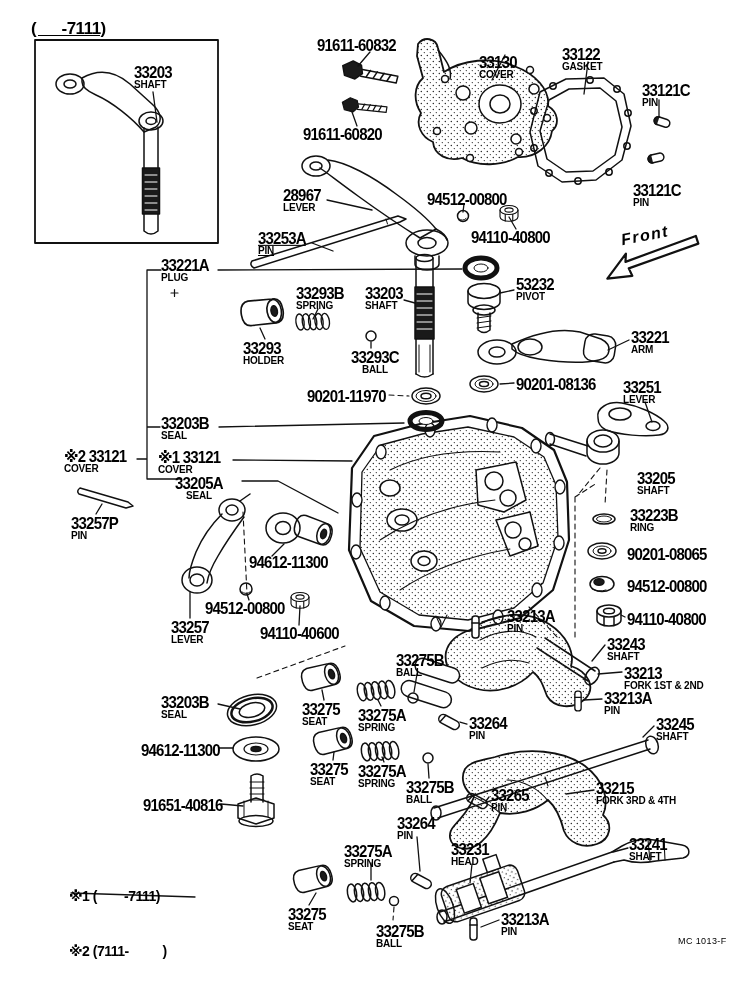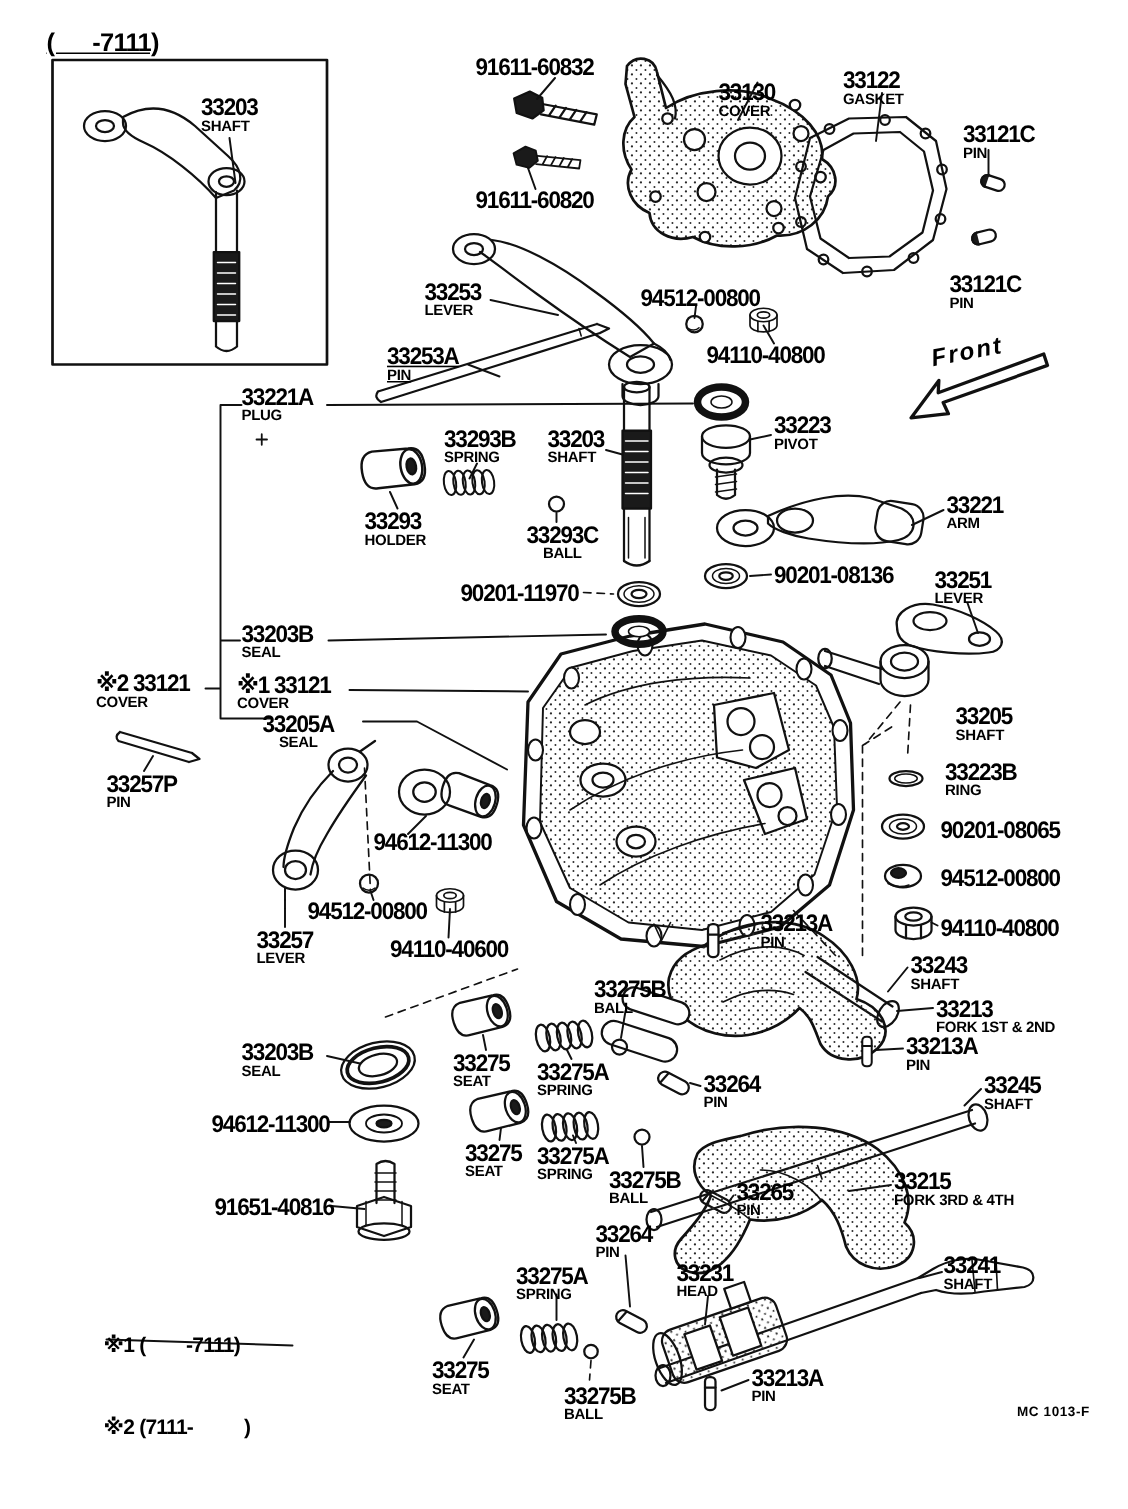--- a/index.html
+++ b/index.html
@@ -8,21 +8,21 @@
   #art{position:absolute;left:0;top:0;}
   #labels-layer{position:absolute;left:0;top:0;width:752px;height:1006px;}
   .plabel{position:absolute;line-height:1;white-space:nowrap;}
   .pnum{display:block;font-weight:bold;font-size:15px;letter-spacing:-0.8px;transform:scaleY(1.06);transform-origin:left top;}
   .pname{display:block;font-weight:bold;font-size:10px;letter-spacing:-0.2px;margin-top:1px;}
   .inset-note{position:absolute;left:31px;top:19px;font-weight:bold;font-size:17px;white-space:pre;letter-spacing:-0.5px;text-decoration:underline;}
   .front{position:absolute;left:596px;top:236px;transform:rotate(-11deg);transform-origin:left top;}
   .front-text{display:block;margin-left:24px;font-weight:bold;font-style:italic;font-size:16px;letter-spacing:1.5px;}
   .front-arrow{display:block;margin-top:-2px;}
   .footnotes{position:absolute;left:69px;top:851px;font-weight:bold;font-size:14px;white-space:pre;line-height:1.3;letter-spacing:-0.5px;}
-  .doc-code{position:absolute;left:678px;top:936px;font-weight:bold;font-size:9px;letter-spacing:0.4px;}
+  .doc-code{position:absolute;left:678px;top:936px;font-weight:normal;font-size:9px;letter-spacing:0.4px;}
 </style>
 </head>
 <body>
 
 <svg id="art" width="752" height="1006" viewBox="0 0 752 1006">
 <defs>
   <pattern id="stip" width="6" height="6" patternUnits="userSpaceOnUse">
     <circle cx="1.3" cy="1.6" r="0.75" fill="#2a2a2a"></circle>
         <circle cx="4.3" cy="4.6" r="0.65" fill="#2a2a2a"></circle>
   </pattern>
@@ -356,29 +356,29 @@
       <span class="pname">COVER</span>
     </div>
     <div class="plabel" style="left: 562px; top: 46px;">
       <span class="pnum">33122</span>
       <span class="pname">GASKET</span>
     </div>
     <div class="plabel" style="left: 642px; top: 82px;">
       <span class="pnum">33121C</span>
       <span class="pname">PIN</span>
     </div>
-    <div class="plabel" style="left: 317px; top: 126px;">
+    <div class="plabel" style="left: 303px; top: 126px;">
       <span class="pnum">91611-60820</span>
     </div>
     <div class="plabel" style="left: 633px; top: 182px;">
       <span class="pnum">33121C</span>
       <span class="pname">PIN</span>
     </div>
     <div class="plabel" style="left: 283px; top: 187px;">
-      <span class="pnum">33253</span>
+      <span class="pnum">28967</span>
       <span class="pname">LEVER</span>
     </div>
     <div class="plabel" style="left: 427px; top: 191px;">
       <span class="pnum">94512-00800</span>
     </div>
     <div class="plabel" style="left: 471px; top: 229px;">
       <span class="pnum">94110-40800</span>
     </div>
     <div class="plabel" style="left: 258px; top: 230px; text-decoration: underline;">
       <span class="pnum">33253A</span>
@@ -390,21 +390,21 @@
     </div>
     <div class="plabel" style="left: 296px; top: 285px;">
       <span class="pnum">33293B</span>
       <span class="pname">SPRING</span>
     </div>
     <div class="plabel" style="left: 365px; top: 285px;">
       <span class="pnum">33203</span>
       <span class="pname">SHAFT</span>
     </div>
     <div class="plabel" style="left: 516px; top: 276px;">
-      <span class="pnum">33223</span>
+      <span class="pnum">53232</span>
       <span class="pname">PIVOT</span>
     </div>
     <div class="plabel" style="left: 243px; top: 340px;">
       <span class="pnum">33293</span>
       <span class="pname">HOLDER</span>
     </div>
     <div class="plabel" style="left: 351px; top: 349px; text-align: center;">
       <span class="pnum">33293C</span>
       <span class="pname">BALL</span>
     </div>

